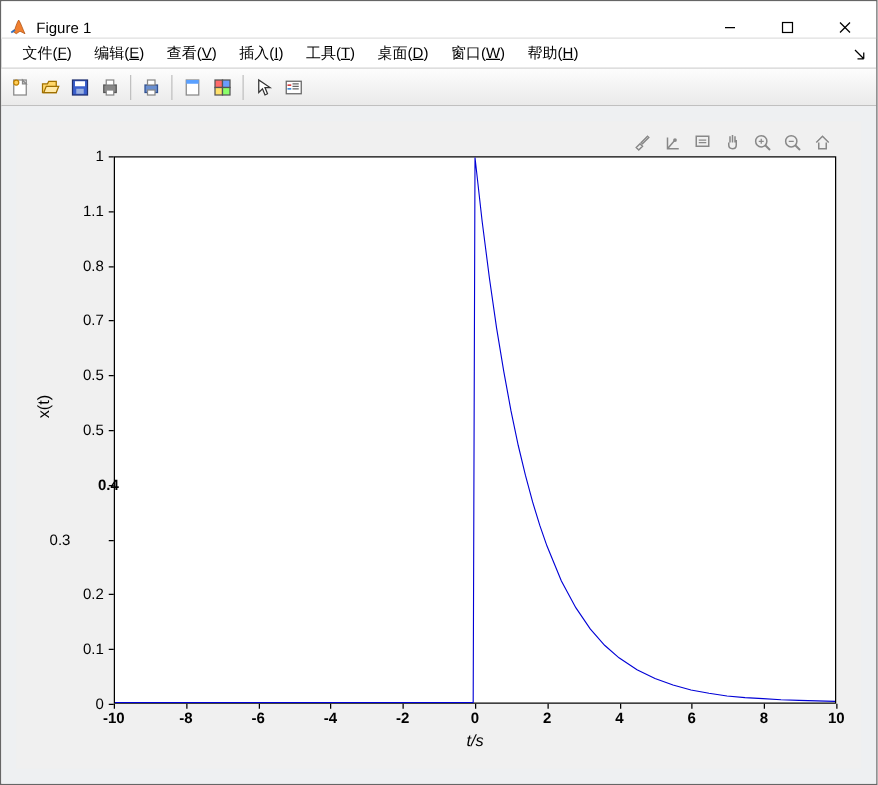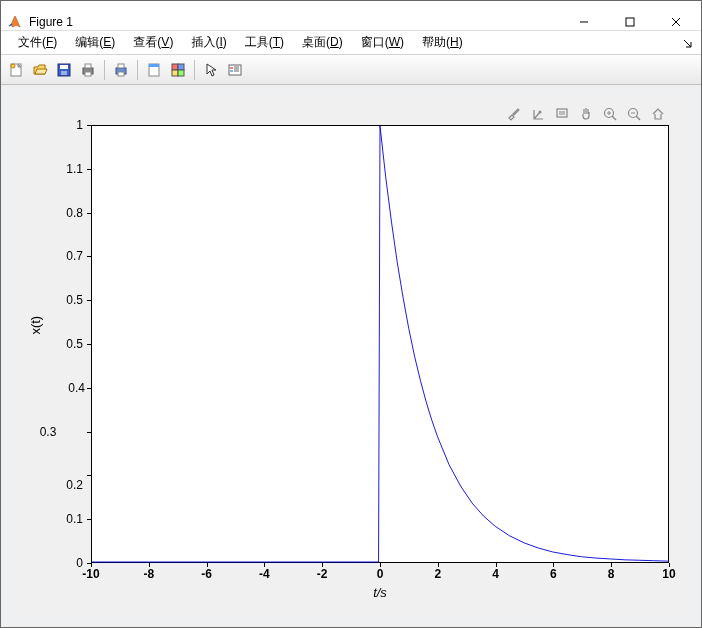--- a/index.html
+++ b/index.html
@@ -325,25 +325,25 @@
       <div class="xtick" style="left: 540.4px; top: 470px;">6</div>
       <div class="tickmark-x" style="left: 598.2px; top: 466px;"></div>
       <div class="xtick" style="left: 598.2px; top: 470px;">8</div>
       <div class="tickmark-x" style="left: 656px; top: 466px;"></div>
       <div class="xtick" style="left: 656px; top: 470px;">10</div>
       <div class="tickmark-y" style="left: 74px; top: 466px;"></div>
       <div class="ytick" style="top: 466px; left: 0px; width: 70px;">0</div>
       <div class="tickmark-y" style="left: 74px; top: 422.2px;"></div>
       <div class="ytick" style="top: 422.2px; left: 0px; width: 70px;">0.1</div>
       <div class="tickmark-y" style="left: 74px; top: 378.4px;"></div>
-      <div class="ytick" style="top: 378.4px; left: 0px; width: 70px; margin-top: 10px;">0.2</div>
+      <div class="ytick" style="top: 378.4px; left: 0px; width: 70px;">0.2</div>
       <div class="tickmark-y" style="left: 74px; top: 334.6px;"></div>
       <div class="ytick" style="top: 334.6px; left: 0px; width: 70px; text-align: center;">0.3</div>
       <div class="tickmark-y" style="left: 74px; top: 290.8px;"></div>
-      <div class="ytick" style="top: 290.8px; left: 2px; width: 70px;">0.4</div>
+      <div class="ytick" style="top: 290.8px; left: 12px; width: 70px; font-weight: bold;">0.4</div>
       <div class="tickmark-y" style="left: 74px; top: 247px;"></div>
       <div class="ytick" style="top: 247px; left: 0px; width: 70px;">0.5</div>
       <div class="tickmark-y" style="left: 74px; top: 203.2px;"></div>
       <div class="ytick" style="top: 203.2px; left: 0px; width: 70px;">0.5</div>
       <div class="tickmark-y" style="left: 74px; top: 159.4px;"></div>
       <div class="ytick" style="top: 159.4px; left: 0px; width: 70px;">0.7</div>
       <div class="tickmark-y" style="left: 74px; top: 115.6px;"></div>
       <div class="ytick" style="top: 115.6px; left: 0px; width: 70px;">0.8</div>
       <div class="tickmark-y" style="left: 74px; top: 71.8px;"></div>
       <div class="ytick" style="top: 71.8px; left: 0px; width: 70px;">1.1</div>

